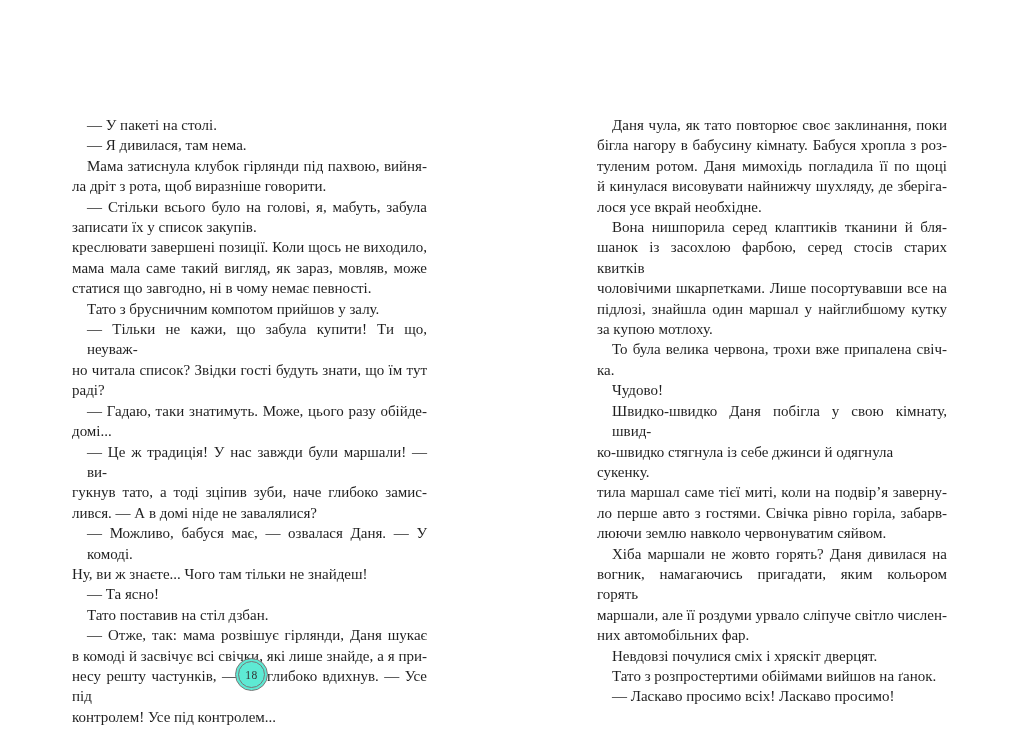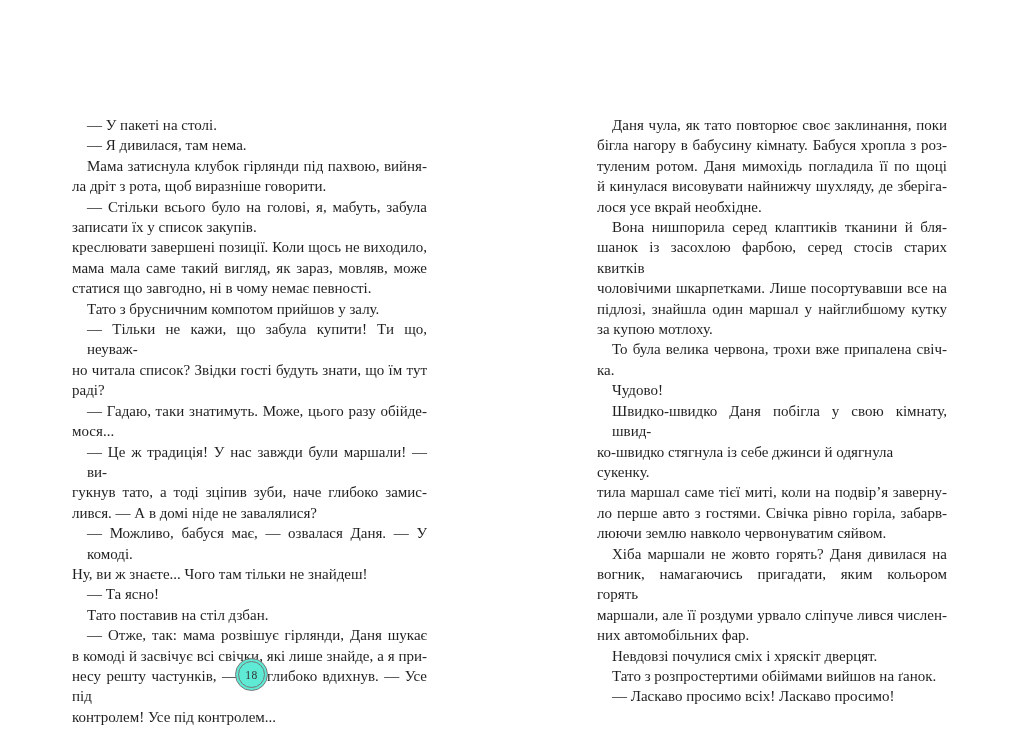--- a/index.html
+++ b/index.html
@@ -60,21 +60,21 @@
     <div class="ln ind jst">— Стільки всього було на голові, я, мабуть, забула</div>
     <div class="ln">записати їх у список закупів.</div>
     <div class="ln jst">креслювати завершені позиції. Коли щось не виходило,</div>
     <div class="ln jst">мама мала саме такий вигляд, як зараз, мовляв, може</div>
     <div class="ln">статися що завгодно, ні в чому немає певності.</div>
     <div class="ln ind">Тато з брусничним компотом прийшов у залу.</div>
     <div class="ln ind jst">— Тільки не кажи, що забула купити! Ти що, неуваж-</div>
     <div class="ln jst">но читала список? Звідки гості будуть знати, що їм тут</div>
     <div class="ln">раді?</div>
     <div class="ln ind jst">— Гадаю, таки знатимуть. Може, цього разу обійде-</div>
-    <div class="ln">мося...</div>
+    <div class="ln">домі...</div>
     <div class="ln ind jst">— Це ж традиція! У нас завжди були маршали! — ви-</div>
     <div class="ln jst">гукнув тато, а тоді зціпив зуби, наче глибоко замис-</div>
     <div class="ln">лився. — А в домі ніде не завалялися?</div>
     <div class="ln ind jst">— Можливо, бабуся має, — озвалася Даня. — У комоді.</div>
     <div class="ln">Ну, ви ж знаєте... Чого там тільки не знайдеш!</div>
     <div class="ln ind">— Та ясно!</div>
     <div class="ln ind">Тато поставив на стіл дзбан.</div>
     <div class="ln ind jst">— Отже, так: мама розвішує гірлянди, Даня шукає</div>
     <div class="ln jst">в комоді й засвічує всі свічки, які лише знайде, а я при-</div>
     <div class="ln jst">несу решту частунків, — він глибоко вдихнув. — Усе під</div>
@@ -95,21 +95,21 @@
     <div class="ln ind jst">То була велика червона, трохи вже припалена свіч-</div>
     <div class="ln">ка.</div>
     <div class="ln ind">Чудово!</div>
     <div class="ln ind jst">Швидко-швидко Даня побігла у свою кімнату, швид-</div>
     <div class="ln">ко-швидко стягнула із себе джинси й одягнула сукенку.</div>
     <div class="ln jst">тила маршал саме тієї миті, коли на подвір’я заверну-</div>
     <div class="ln jst">ло перше авто з гостями. Свічка рівно горіла, забарв-</div>
     <div class="ln">люючи землю навколо червонуватим сяйвом.</div>
     <div class="ln ind jst">Хіба маршали не жовто горять? Даня дивилася на</div>
     <div class="ln jst">вогник, намагаючись пригадати, яким кольором горять</div>
-    <div class="ln jst">маршали, але її роздуми урвало сліпуче лився числен-</div>
+    <div class="ln jst">маршали, але її роздуми урвало сліпуче світло числен-</div>
     <div class="ln">них автомобільних фар.</div>
     <div class="ln ind">Невдовзі почулися сміх і хряскіт дверцят.</div>
     <div class="ln ind">Тато з розпростертими обіймами вийшов на ґанок.</div>
     <div class="ln ind">— Ласкаво просимо всіх! Ласкаво просимо!</div>
   </div>
 
 <div class="badge">
   <span>18</span>
 </div>
 

